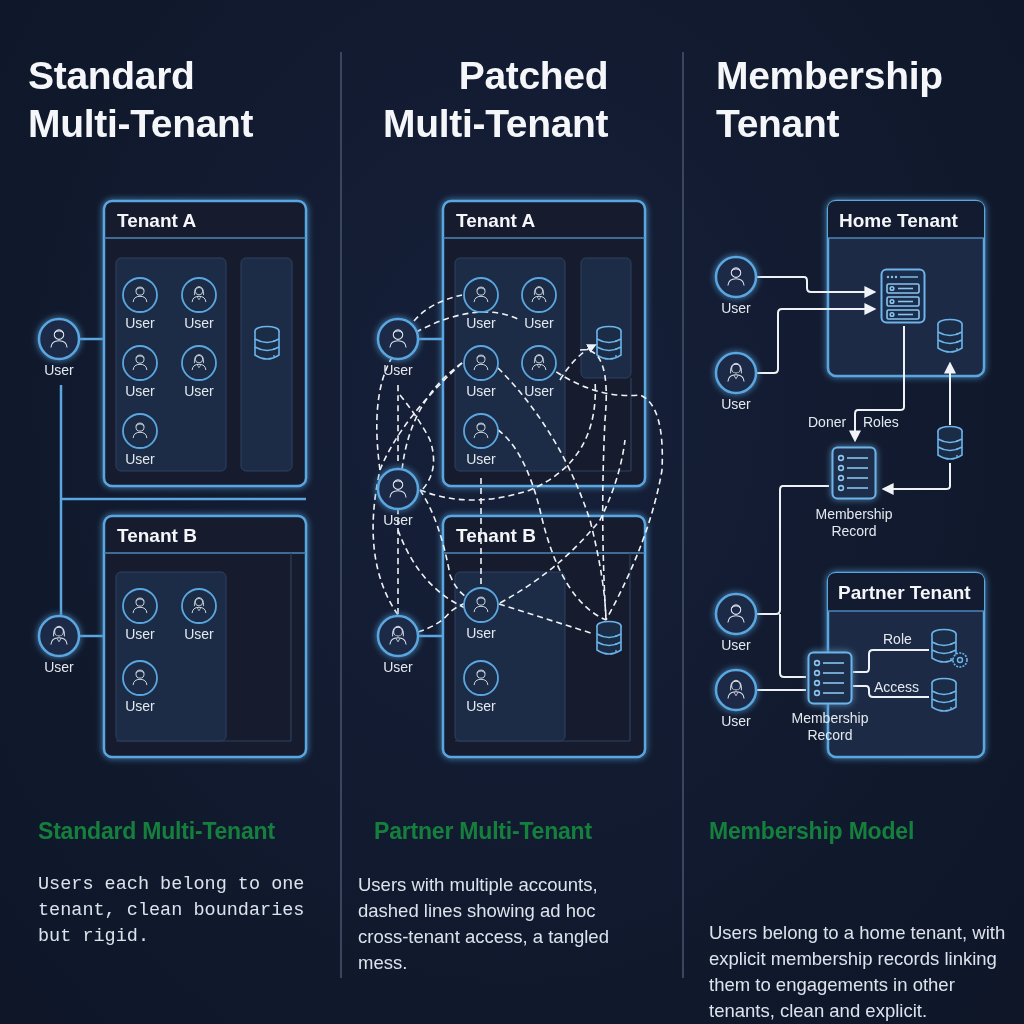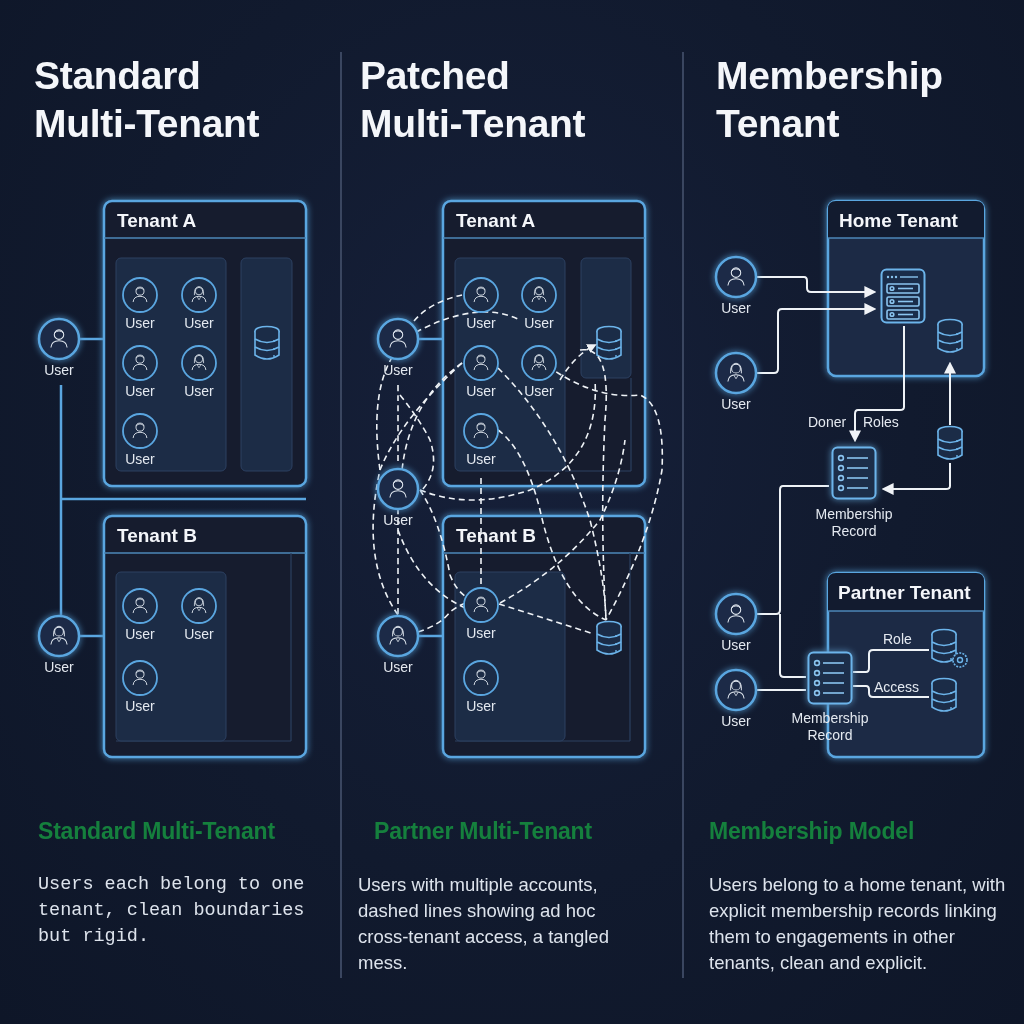--- a/index.html
+++ b/index.html
@@ -16,25 +16,25 @@
   svg#diagram { position:absolute; left:0; top:0; }
   .lbl { font-family:"Liberation Sans", sans-serif; fill:#e4e9f0; font-size:14px; }
   .tlbl { font-family:"Liberation Sans", sans-serif; fill:#f4f6fa; font-size:19px; font-weight:700; }
 </style>
 </head>
 <body>
 
 <div class="divider" style="left:340px;"></div>
 <div class="divider" style="left:682px;"></div>
 
-<h1 class="col-title" style="left:34px;">
+<h1 class="col-title" style="left:28px;">
   <span>Standard</span><br>
   <span>Multi-Tenant</span>
 </h1>
-<h1 class="col-title" style="left:360px;">
+<h1 class="col-title" style="left:383px;text-align:right;">
   <span>Patched</span><br>
   <span>Multi-Tenant</span>
 </h1>
 <h1 class="col-title" style="left:716px;">
   <span>Membership</span><br>
   <span>Tenant</span>
 </h1>
 
 <svg id="diagram" width="1024" height="1024" viewBox="0 0 1024 1024">
   <defs>
@@ -351,13 +351,13 @@
         </g>
       </g>
   </g>
 </svg>
 
 <div class="col-sub" style="left:38px;">Standard Multi-Tenant</div>
 <div class="col-desc" style="left:38px; width:270px;font-family:Liberation Mono, monospace;">Users each belong to one tenant, clean boundaries but rigid.</div>
 <div class="col-sub" style="left:374px;">Partner Multi-Tenant</div>
 <div class="col-desc" style="left:358px; width:285px;">Users with multiple accounts, dashed lines showing ad hoc cross-tenant access, a tangled mess.</div>
 <div class="col-sub" style="left:709px;">Membership Model</div>
-<div class="col-desc" style="left:709px; width:300px;">Users belong to a home tenant, with explicit membership records linking them to engagements in other tenants, clean and explicit.</div>
+<div class="col-desc" style="left:709px; width:300px;margin-top:48px;">Users belong to a home tenant, with explicit membership records linking them to engagements in other tenants, clean and explicit.</div>
 
 </body></html>

